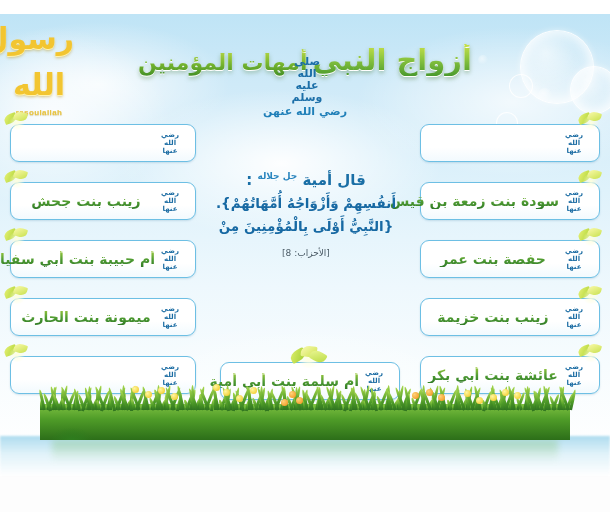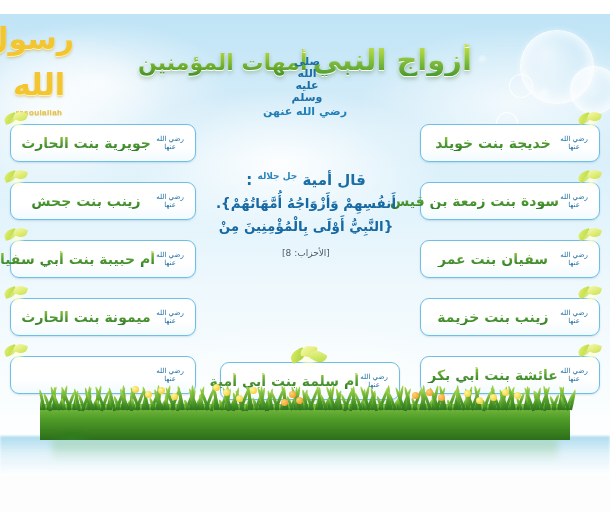--- a/index.html
+++ b/index.html
@@ -109,21 +109,21 @@
     flex:1 1 auto;text-align:center;
     font-size:14px;font-weight:bold;line-height:16px;
     background:linear-gradient(180deg,#9ecb3f 0%,#4e9b32 55%,#2f7a26 100%);
     -webkit-background-clip:text;background-clip:text;color:transparent;
     -webkit-text-fill-color:transparent;
     white-space:nowrap;
   }
   .namebox .nb-seal{
     flex:0 0 auto;width:30px;height:30px;
     display:flex;align-items:center;justify-content:center;
-    font-size:7px;line-height:8px;color:#1b6ca3;font-weight:normal;
+    font-size:7px;line-height:8px;color:#1b6ca3;font-weight:bold;
     text-align:center;
   }
   .seal-l1{display:block;}
   .seal-l2{display:block;}
 
   
   .leaf{position:absolute;width:26px;height:20px;z-index:5;pointer-events:none;}
   .leaf::before,.leaf::after{
     content:"";position:absolute;width:13px;height:9px;border-radius:60% 10% 60% 10%;
   }
@@ -218,21 +218,20 @@
   <div class="leaf" style="left:578px;top:110px;">
       <span class="leaf-glow"></span>
     </div>
   <div class="namebox" style="left:420px;top:124px;width:180px;">
     <span class="nb-seal">
       <span>
           <span class="seal-l1">رضي الله</span>
           <span class="seal-l2">عنها</span>
         </span>
     </span>
-    <span class="nb-text">خديجة بنت خويلد</span>
   </div>
 
   <div class="leaf" style="left:578px;top:168px;">
       <span class="leaf-glow"></span>
     </div>
   <div class="namebox" style="left:420px;top:182px;width:180px;">
     <span class="nb-seal">
       <span>
           <span class="seal-l1">رضي الله</span>
           <span class="seal-l2">عنها</span>
@@ -244,21 +243,21 @@
   <div class="leaf" style="left:578px;top:226px;">
       <span class="leaf-glow"></span>
     </div>
   <div class="namebox" style="left:420px;top:240px;width:180px;">
     <span class="nb-seal">
       <span>
           <span class="seal-l1">رضي الله</span>
           <span class="seal-l2">عنها</span>
         </span>
     </span>
-    <span class="nb-text">سفيان بنت عمر</span>
+    <span class="nb-text">حفصة بنت عمر</span>
   </div>
 
   <div class="leaf" style="left:578px;top:284px;">
       <span class="leaf-glow"></span>
     </div>
   <div class="namebox" style="left:420px;top:298px;width:180px;">
     <span class="nb-seal">
       <span>
           <span class="seal-l1">رضي الله</span>
           <span class="seal-l2">عنها</span>
@@ -283,21 +282,20 @@
   <div class="leaf" style="left:4px;top:110px;">
       <span class="leaf-glow"></span>
     </div>
   <div class="namebox" style="left:10px;top:124px;width:186px;">
     <span class="nb-seal">
       <span>
           <span class="seal-l1">رضي الله</span>
           <span class="seal-l2">عنها</span>
         </span>
     </span>
-    <span class="nb-text">جويرية بنت الحارث</span>
   </div>
 
   <div class="leaf" style="left:4px;top:168px;">
       <span class="leaf-glow"></span>
     </div>
   <div class="namebox" style="left:10px;top:182px;width:186px;">
     <span class="nb-seal">
       <span>
           <span class="seal-l1">رضي الله</span>
           <span class="seal-l2">عنها</span>

